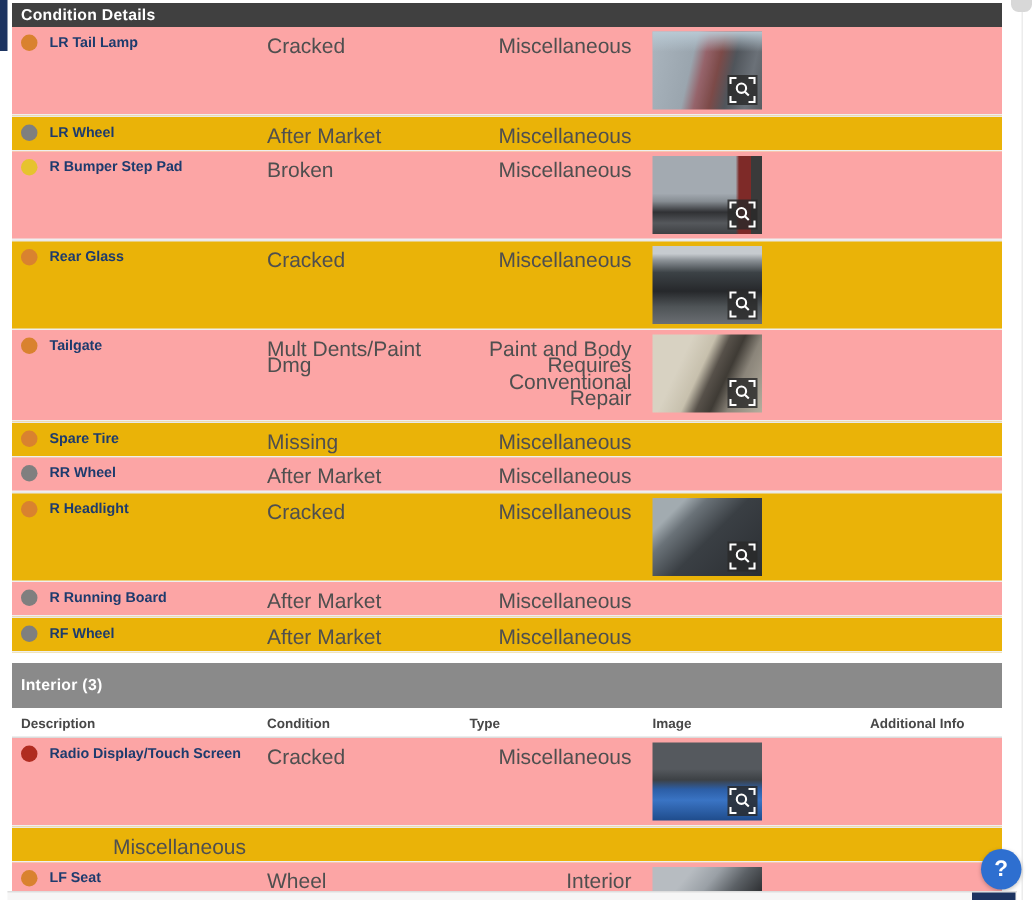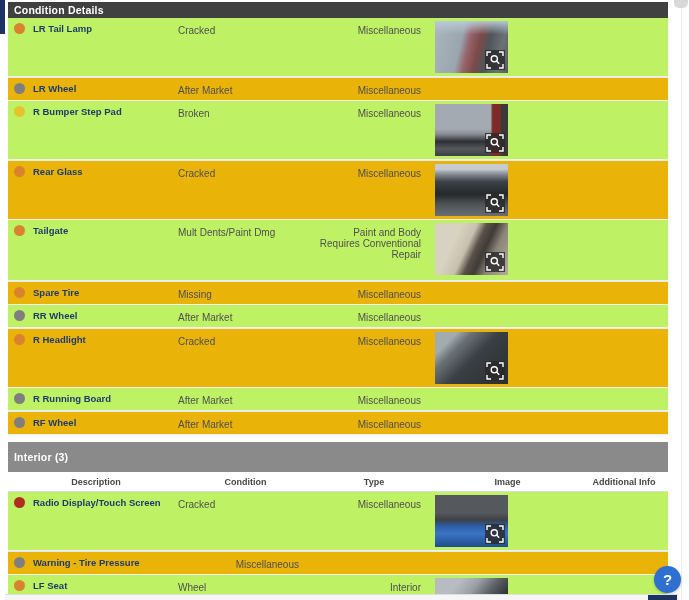--- a/index.html
+++ b/index.html
@@ -12,31 +12,31 @@
   
   .accent-bar{position:absolute;left:0;top:0;width:5px;height:34px;background:#1d3461;}
   .content{position:absolute;left:8px;top:2px;width:660px;}
   
   .section-bar{height:16px;display:flex;align-items:center;padding-left:6px;
     color:#fff;font-size:10.5px;font-weight:bold;letter-spacing:.2px;}
   .section-bar.navy{background:#404040;}
   .section-bar.gray{background:#8a8a8a;margin-top:7px;height:30px;}
   
   .col-head{display:grid;grid-template-columns:170px 135px 122px 145px 1fr;
-    border-bottom:1px solid #dcdcdc;background:#fff;text-align:center;}
+    border-bottom:1px solid #dcdcdc;background:#fff;}
   .col-head div{font-size:9px;font-weight:bold;color:#474747;padding:5px 0 4px 0;}
   .col-head div:first-child{padding-left:6px;}
   
   .row{display:grid;grid-template-columns:170px 135px 122px 145px 1fr;
-    align-items:start;border-bottom:1px solid #efefef;background:#bef264;}
+    align-items:start;border-bottom:1px solid #efefef;background:#fca5a5;}
   .row.alt{background:#eab308;border-top:1px solid #e9e9e9;}
   .row.h22{min-height:22px;}
   .row.h58{min-height:58px;}
   .row.h60{min-height:60px;}
-  .cell{font-size:10px;color:#4f4f4f;padding-top:7px;line-height:11px;}
+  .cell{font-size:14px;color:#4f4f4f;padding-top:7px;line-height:11px;}
   .type-cell{padding-right:14px;text-align:right;}
   .desc-cell{display:flex;align-items:center;gap:8px;padding:5px 0 0 6px;}
   .dot{width:11px;height:11px;border-radius:50%;flex:0 0 11px;}
   .dot--orange{background:#d9822f;}
   .dot--gray{background:#7f7f7f;}
   .dot--yellow{background:#e6c32e;}
   .dot--red{background:#b02c20;}
   .desc-label{font-size:9.5px;font-weight:bold;color:#1d3b6d;line-height:11px;cursor:pointer;}
   
   .thumb{width:73px;height:52px;position:relative;margin:3px 0 3px 0;cursor:pointer;overflow:hidden;}
@@ -293,24 +293,20 @@
             <circle cx="9.3" cy="8.8" r="3.1"></circle>
                 <path d="M11.6 11.1 L14.2 13.7"></path>
           </svg>
         </span>
       </div>
         </div>
       <div class="cell"></div>
     </div>
 
     <div class="row alt h22">
-      <div class="desc-cell">
-        <span class="dot dot--gray"></span>
-        <span class="desc-label">Warning - Tire Pressure</span>
-      </div>
       <div class="cell type-cell">Miscellaneous</div>
       <div></div>
       <div class="cell"></div>
     </div>
 
     <div class="row h58">
       <div class="desc-cell">
         <span class="dot dot--orange"></span>
         <span class="desc-label">LF Seat</span>
       </div>

